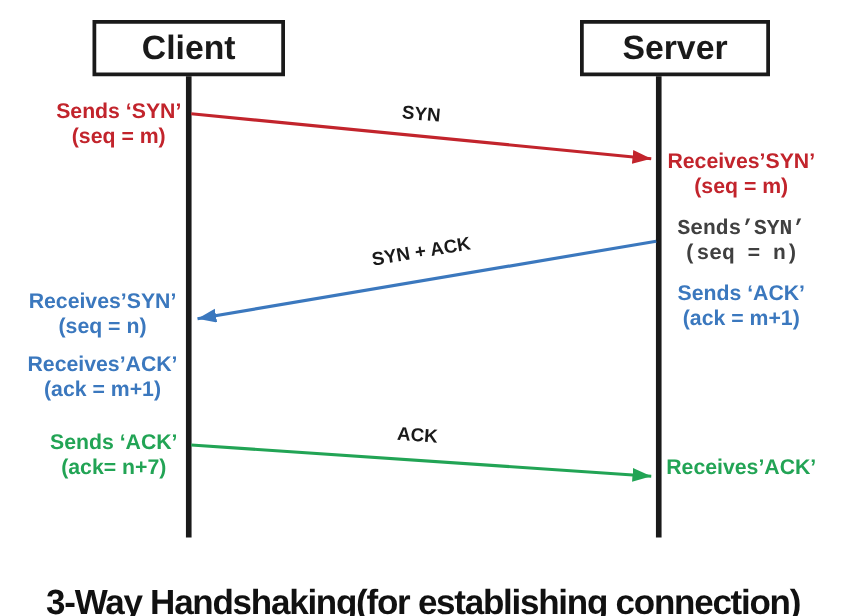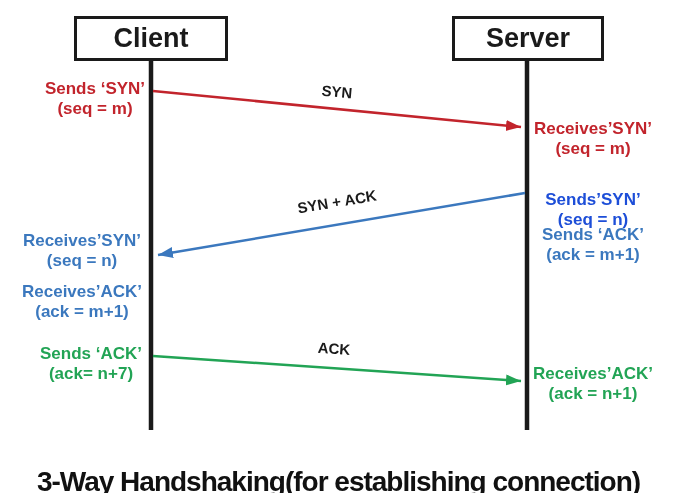--- a/index.html
+++ b/index.html
@@ -24,21 +24,21 @@
     box-sizing: border-box;
     display: flex;
     align-items: center;
     justify-content: center;
     font-weight: bold;
     font-size: 27px;
     color: #1a1a1a;
     letter-spacing: 0px;
   }
   #client-box { left: 74px;  width: 154px; }
-  #server-box { left: 452px; width: 152px; }
+  #server-box { left: 464px; width: 152px; }
 
   #wires {
     position: absolute;
     left: 0; top: 0;
     width: 677px; height: 493px;
   }
   .annot {
     position: absolute;
     width: 170px;
     text-align: center;
@@ -127,30 +127,29 @@
   </div>
   <div class="annot" style="left: 6px; top: 344px; color: rgb(34, 164, 85);">
     <div>Sends ‘ACK’</div>
     <div>(ack= n+7)</div>
   </div>
 
   <div class="annot" style="left: 508px; top: 119px; color: rgb(194, 36, 44);">
     <div>Receives’SYN’</div>
     <div>(seq = m)</div>
   </div>
-  <div class="annot" style="left: 508px; top: 190px; color: #1d4ed8;">
+  <div class="annot" style="left: 508px; top: 174px; color: #404040; font-family: Liberation Mono, monospace;">
     <div>Sends’SYN’</div>
     <div>(seq = n)</div>
   </div>
   <div class="annot" style="left: 508px; top: 225px; color: rgb(59, 120, 190);">
     <div>Sends ‘ACK’</div>
     <div>(ack = m+1)</div>
   </div>
   <div class="annot" style="left: 508px; top: 364px; color: rgb(34, 164, 85);">
     <div>Receives’ACK’</div>
-    <div>(ack = n+1)</div>
   </div>
 
   <div id="diagram-title">
     <span>3-Way Handshaking(for establishing connection)</span>
   </div>
 
 </div>
 
 </body></html>

